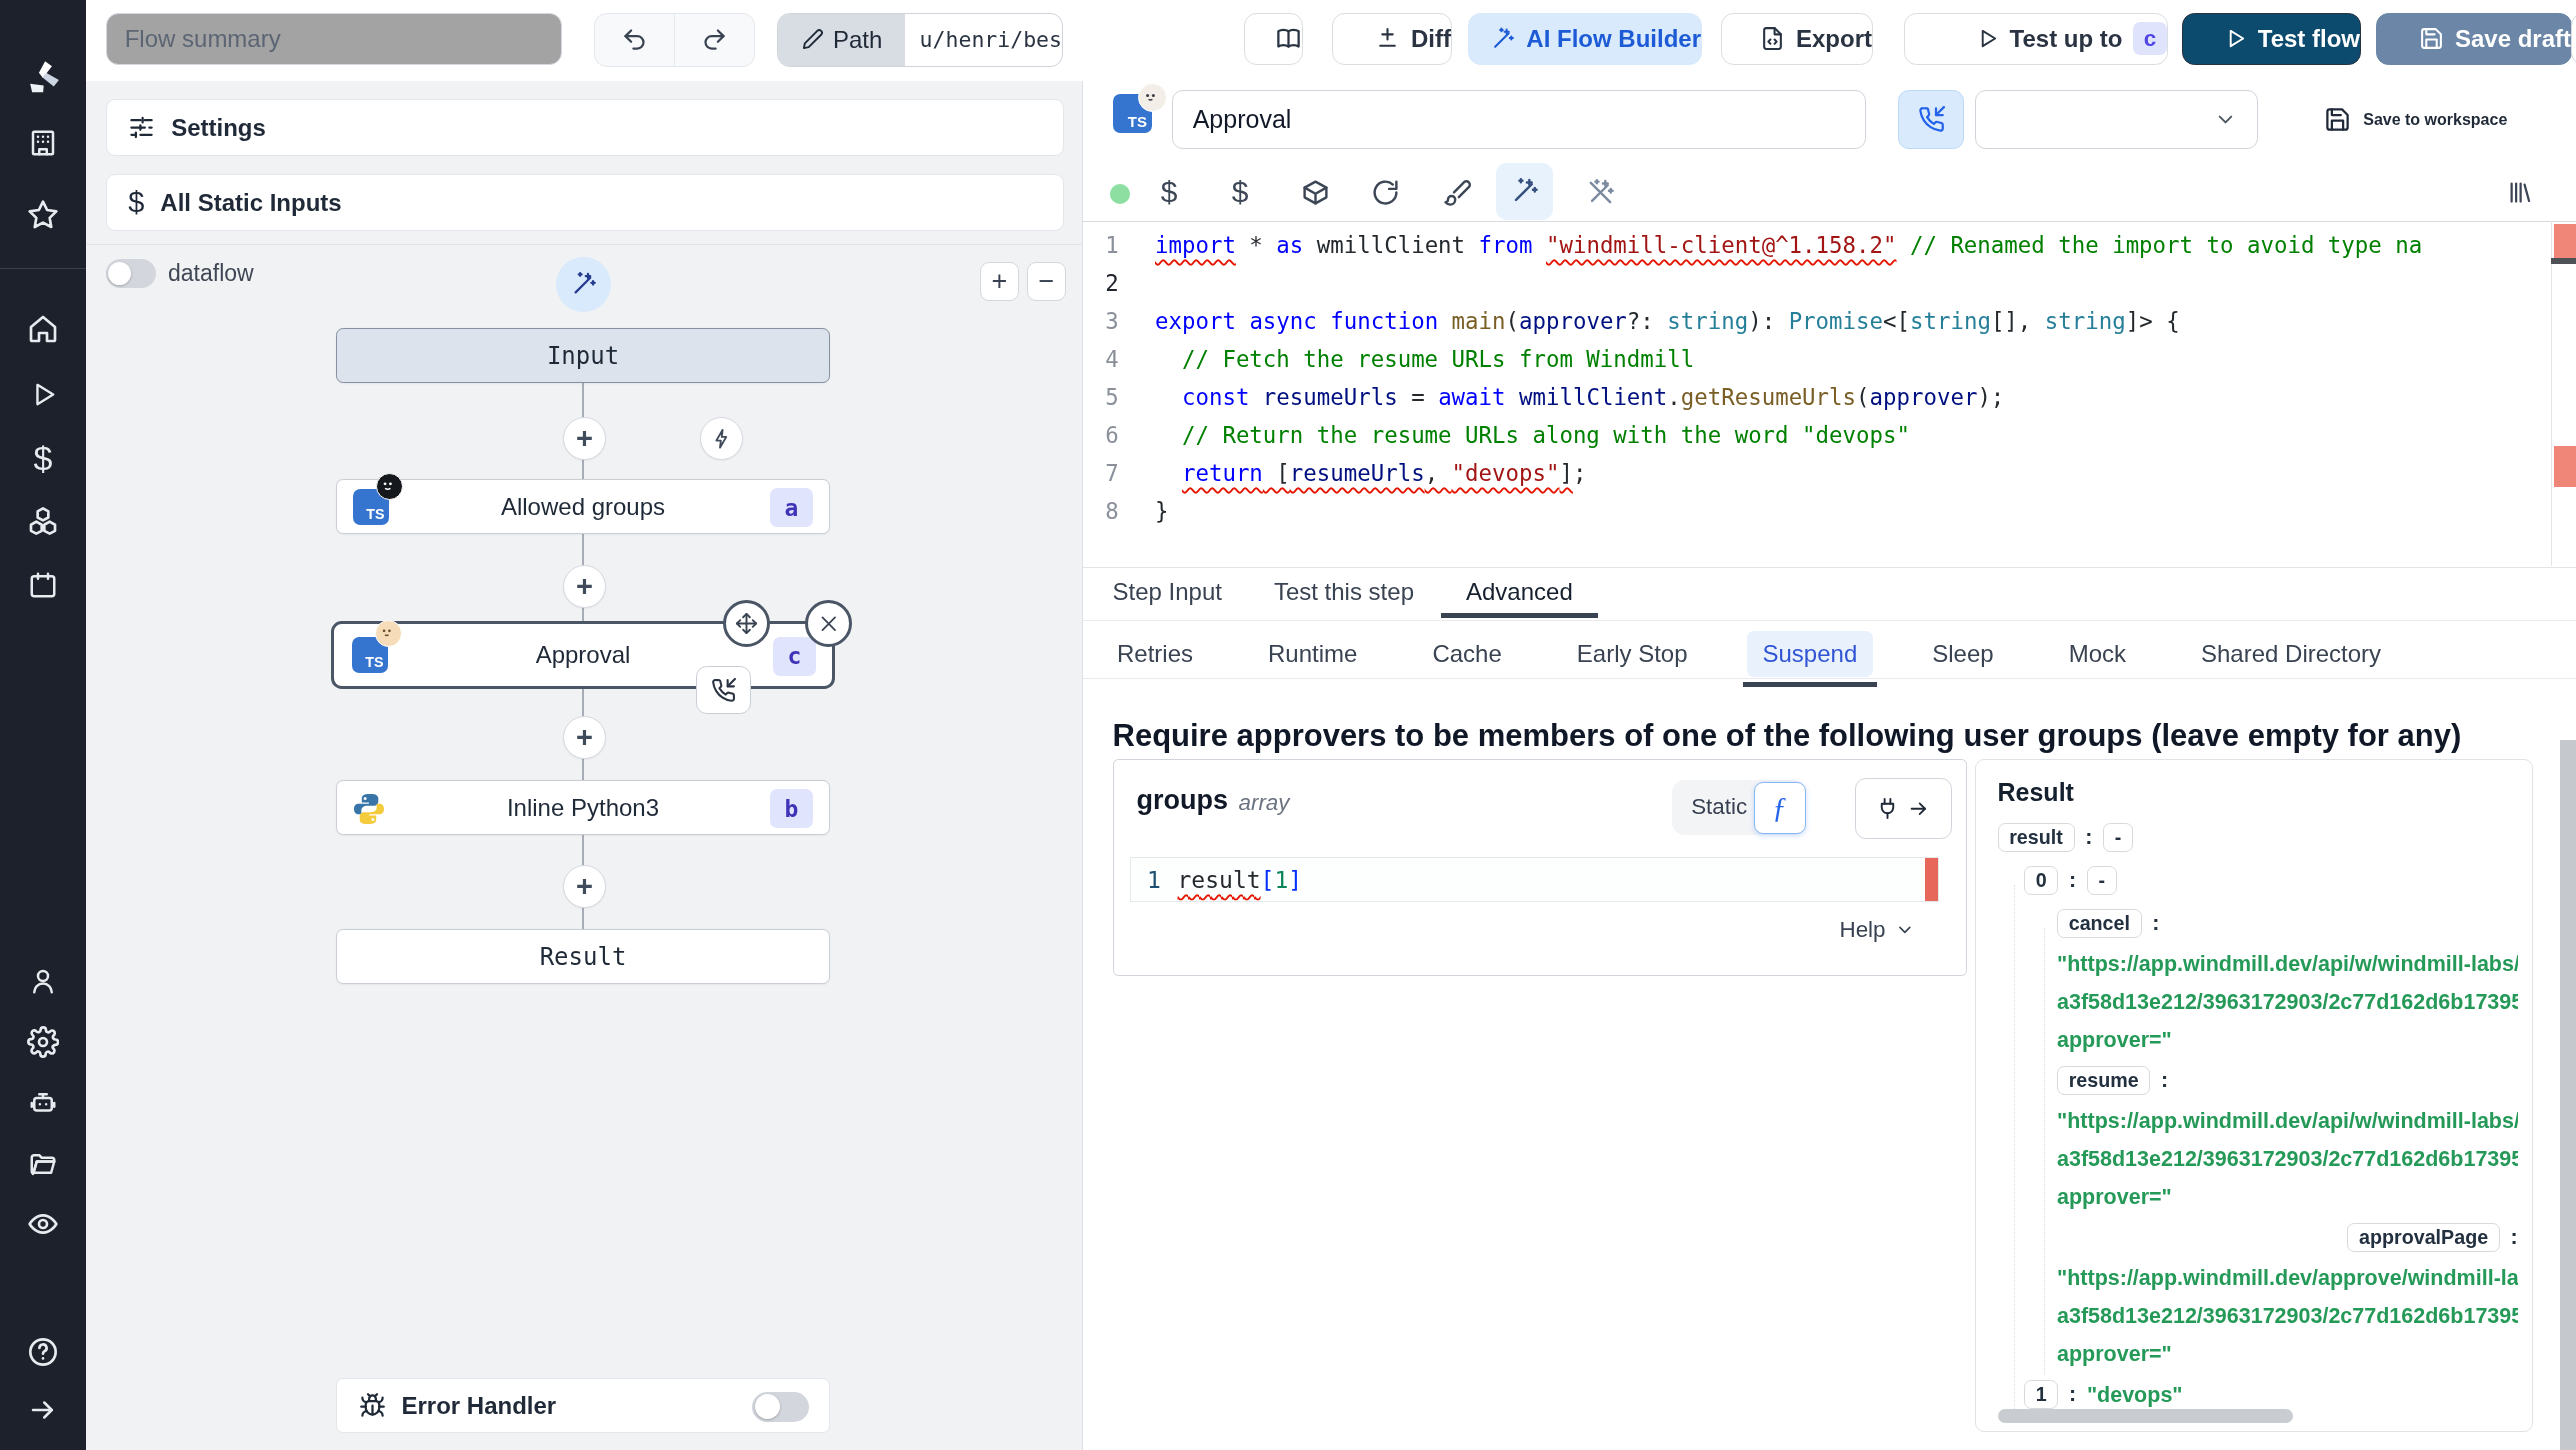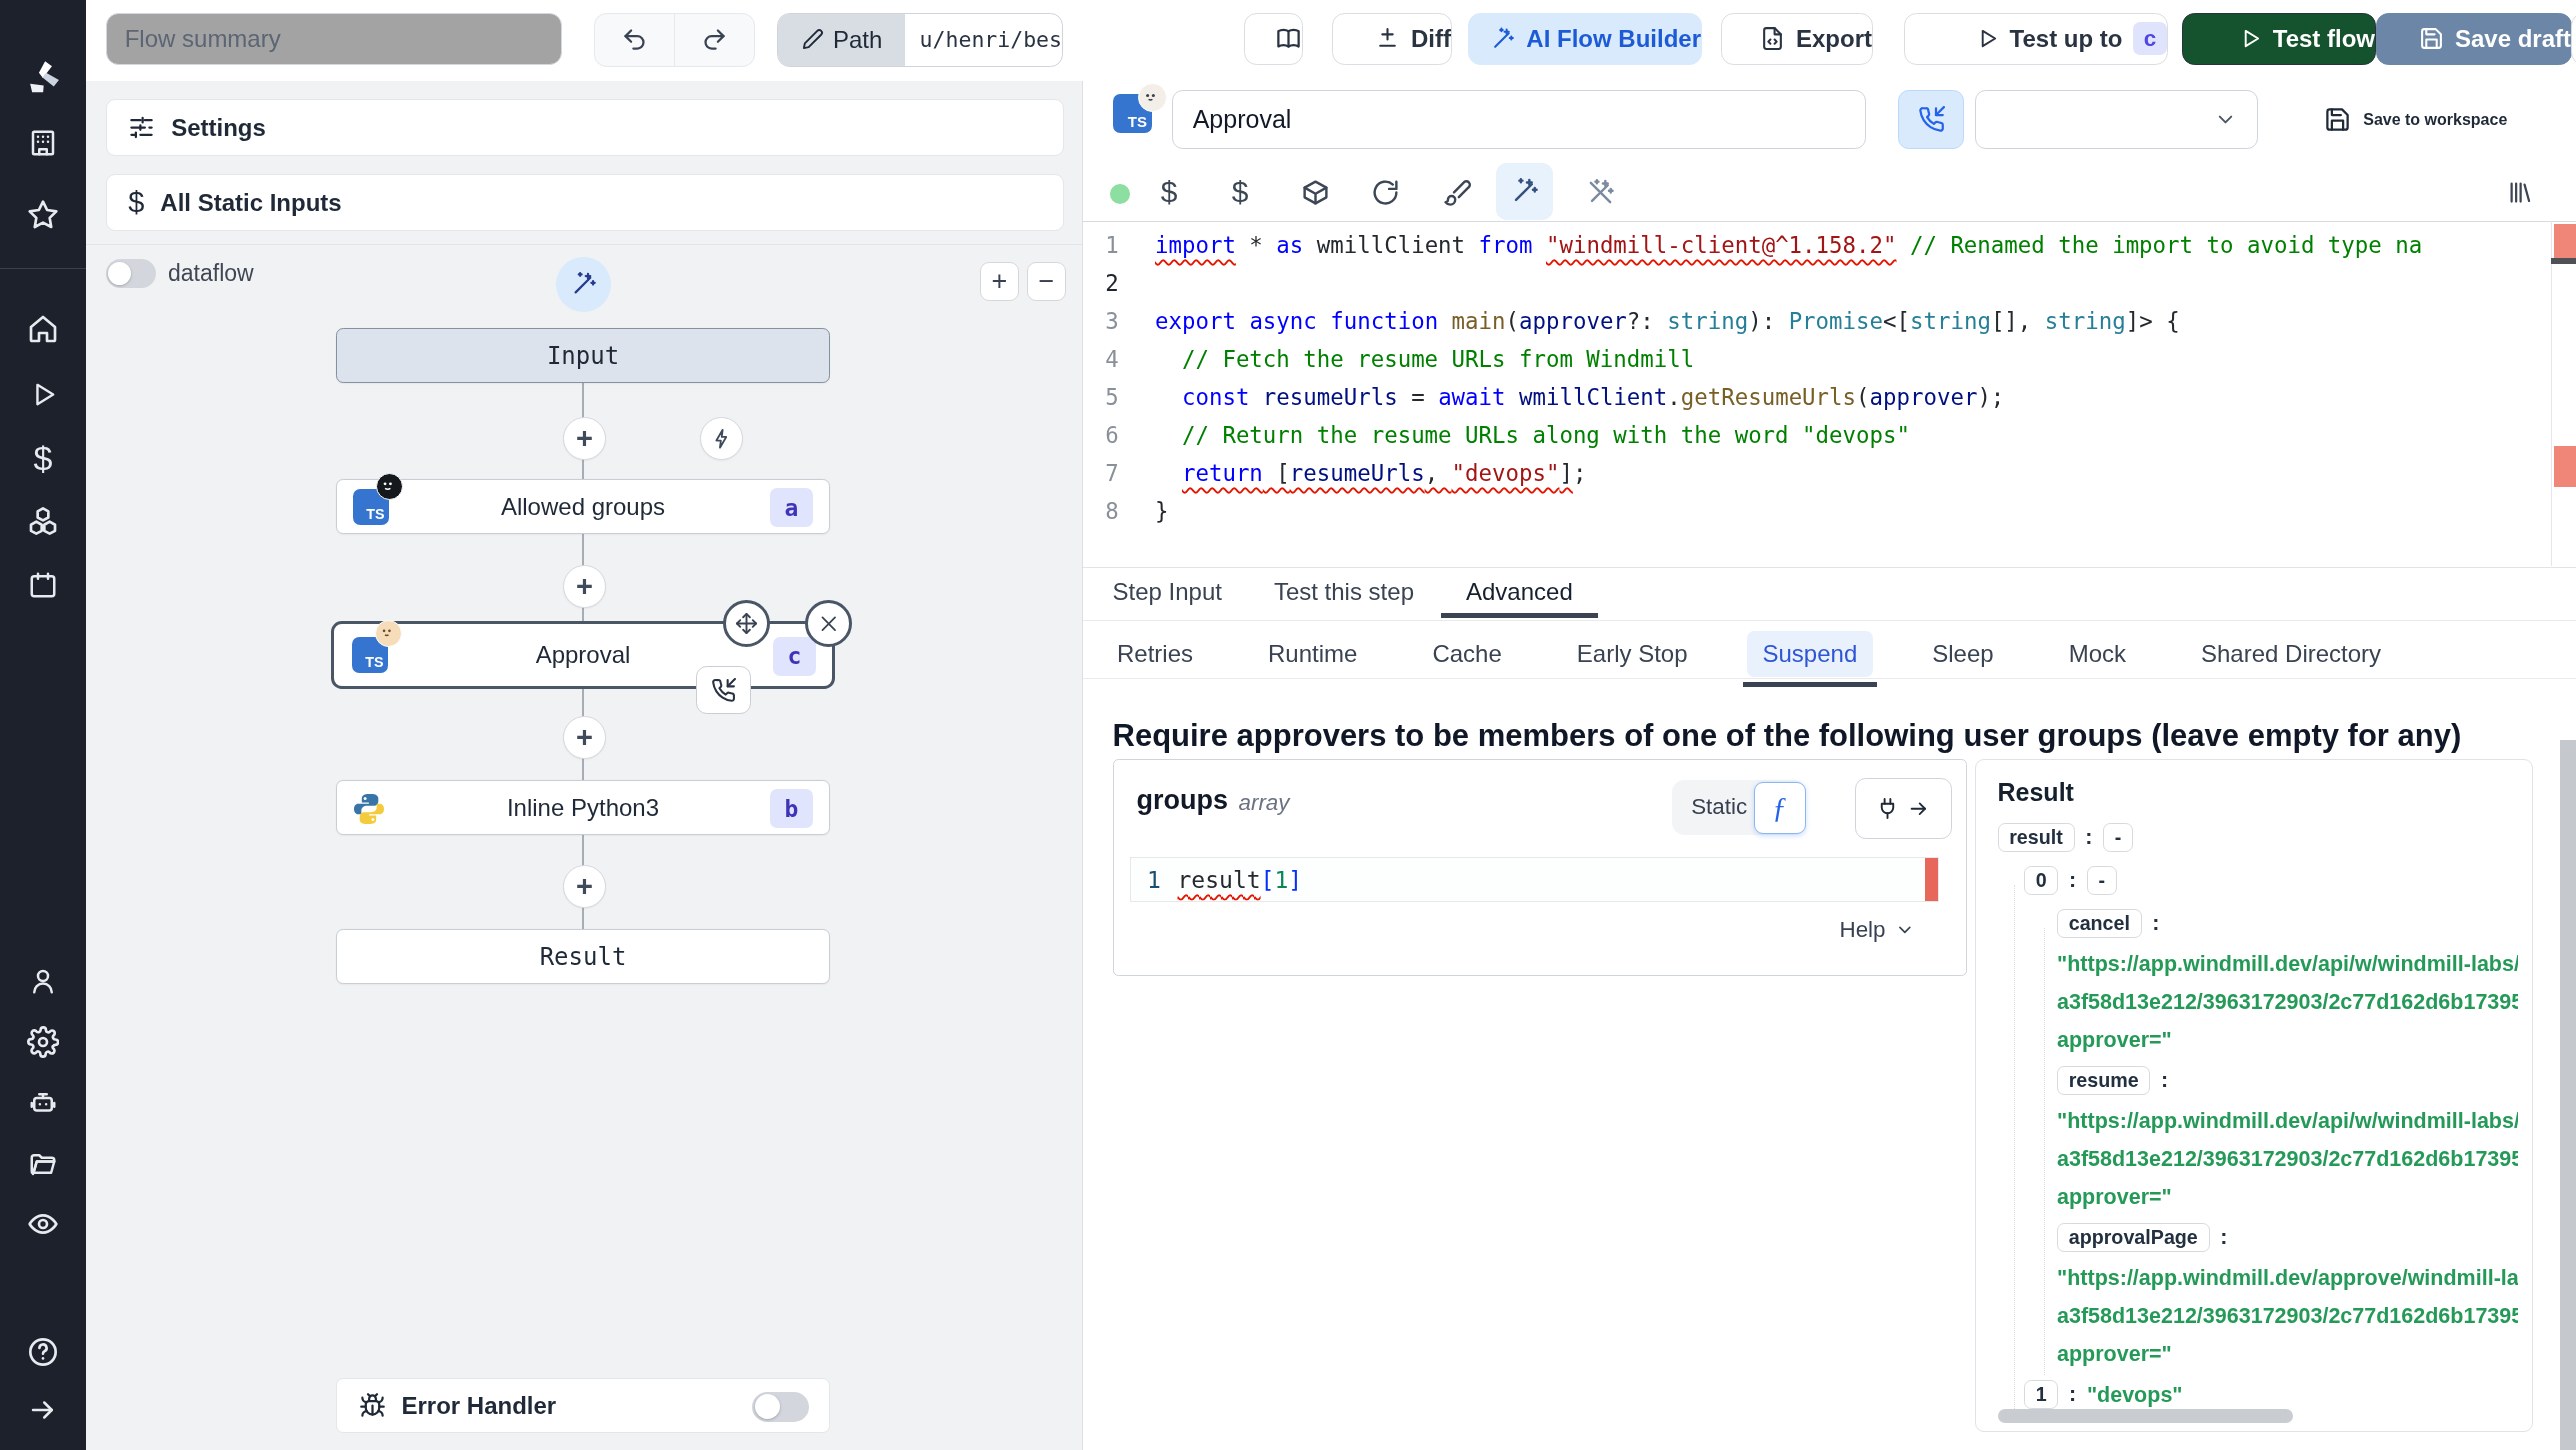--- a/index.html
+++ b/index.html
@@ -234,21 +234,21 @@
         </svg>
       <span>Export</span>
     </div>
     <div class="tbtn" style="left:1818px;width:264px;">
       <svg class="ic" width="23" height="23" viewBox="0 0 24 24">
           <path d="M7 4l13 8-13 8z"></path>
         </svg>
       <span>Test up to</span>
       <span class="badge-c">c</span>
     </div>
-    <div class="tbtn" style="left:2096px;width:194px;background:#14532d;border-color:#2a3240;color:#fff;">
+    <div class="tbtn" style="left:2096px;width:179px;background:#0c4a6e;border-color:#2a3240;color:#fff;">
       <svg class="ic" width="23" height="23" viewBox="0 0 24 24">
           <path d="M7 4l13 8-13 8z"></path>
         </svg>
       <span>Test flow</span>
     </div>
     <div class="tbtn" style="left:2290px;width:196px;background:#6b86a6;border-color:#6b86a6;color:#fff;">
       <svg class="ic" width="25" height="25" viewBox="0 0 24 24">
           <path d="M19 21H5a2 2 0 0 1-2-2V5a2 2 0 0 1 2-2h11l5 5v11a2 2 0 0 1-2 2z"></path>
           <path d="M17 21v-8H7v8M7 3v5h8"></path>
         </svg>
@@ -569,21 +569,21 @@
           <div class="gl" style="padding-left: 81px;">"https://app.windmill.dev/api/w/windmill-labs/jobs</div>
           <div class="gl" style="padding-left: 81px;">a3f58d13e212/3963172903/2c77d162d6b173959</div>
           <div class="gl" style="padding-left: 81px;">approver="</div>
           <div class="jr" style="padding-left: 81px;">
             <span class="jpill">resume</span>
             <span class="jcolon">:</span>
           </div>
           <div class="gl" style="padding-left: 81px;">"https://app.windmill.dev/api/w/windmill-labs/jobs</div>
           <div class="gl" style="padding-left: 81px;">a3f58d13e212/3963172903/2c77d162d6b173959</div>
           <div class="gl" style="padding-left: 81px;">approver="</div>
-          <div class="jr" style="padding-left: 81px;">
+          <div class="jr" style="padding-left: 81px; justify-content: flex-end;">
             <span class="jpill">approvalPage</span>
             <span class="jcolon">:</span>
           </div>
           <div class="gl" style="padding-left: 81px;">"https://app.windmill.dev/approve/windmill-labs/0</div>
           <div class="gl" style="padding-left: 81px;">a3f58d13e212/3963172903/2c77d162d6b173959</div>
           <div class="gl" style="padding-left: 81px;">approver="</div>
           <div class="jr" style="padding-left: 48px;">
             <span class="jpill">1</span>
             <span class="jcolon">:</span>
             <span class="gl">"devops"</span>

